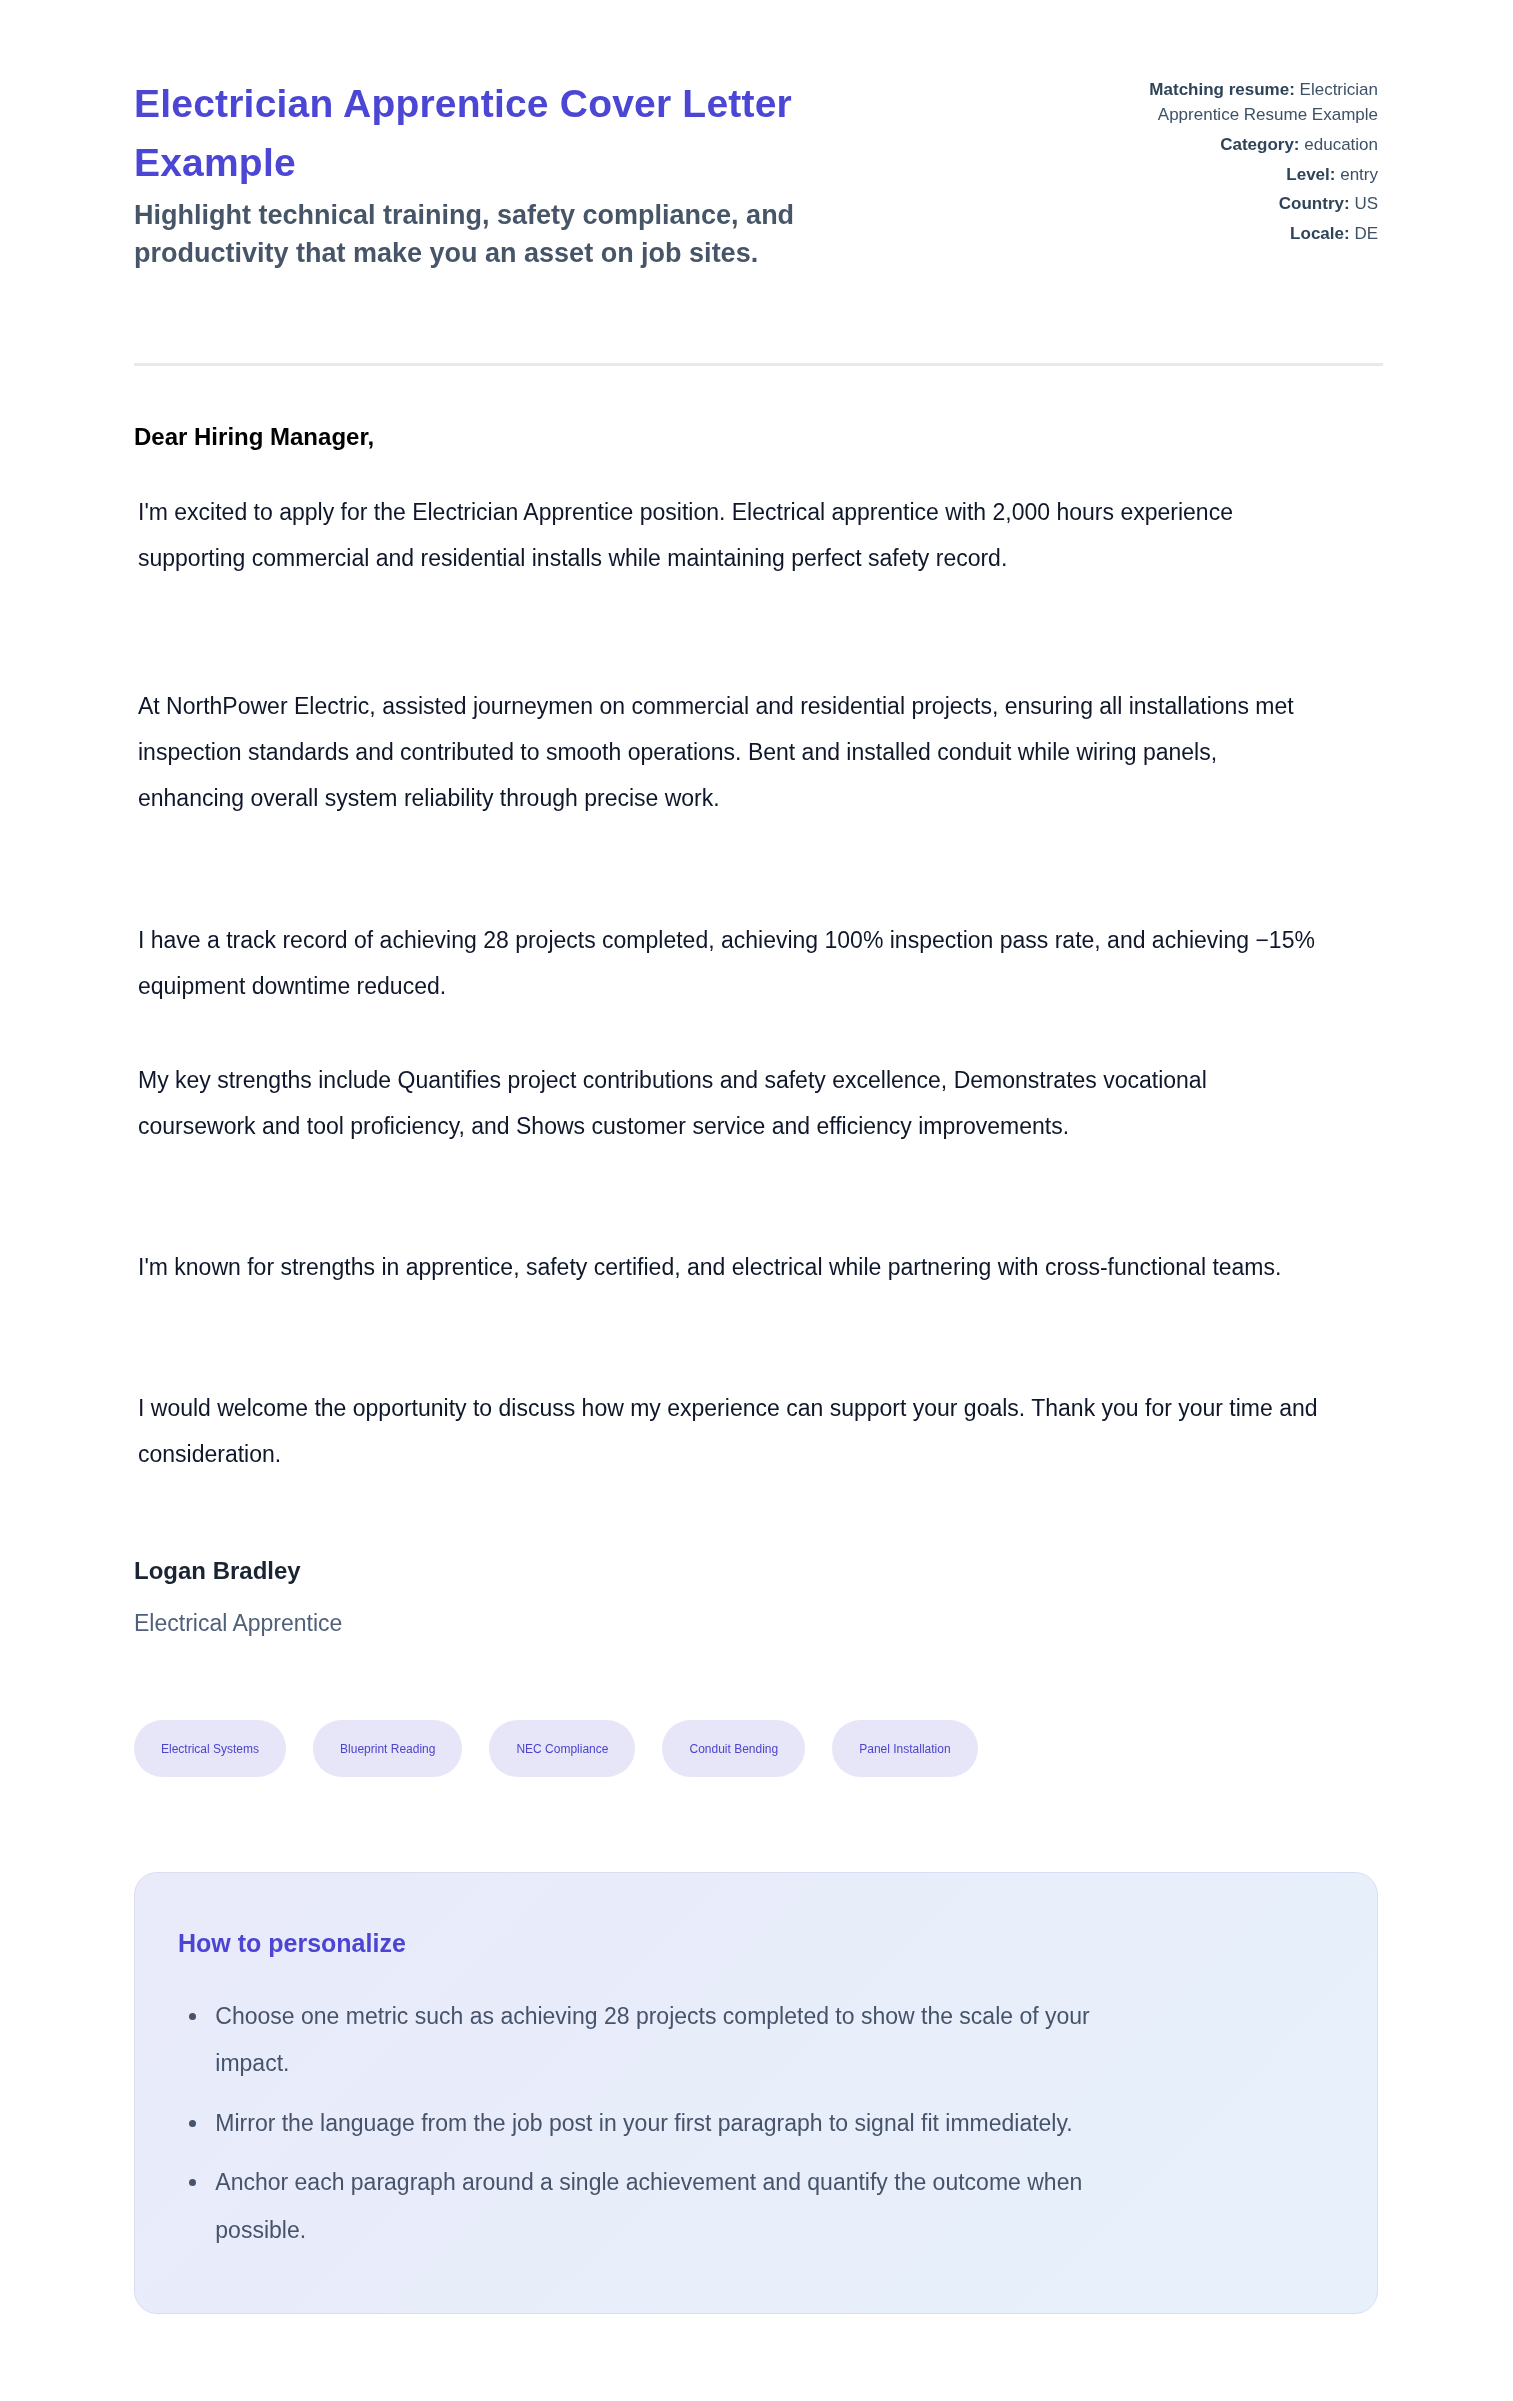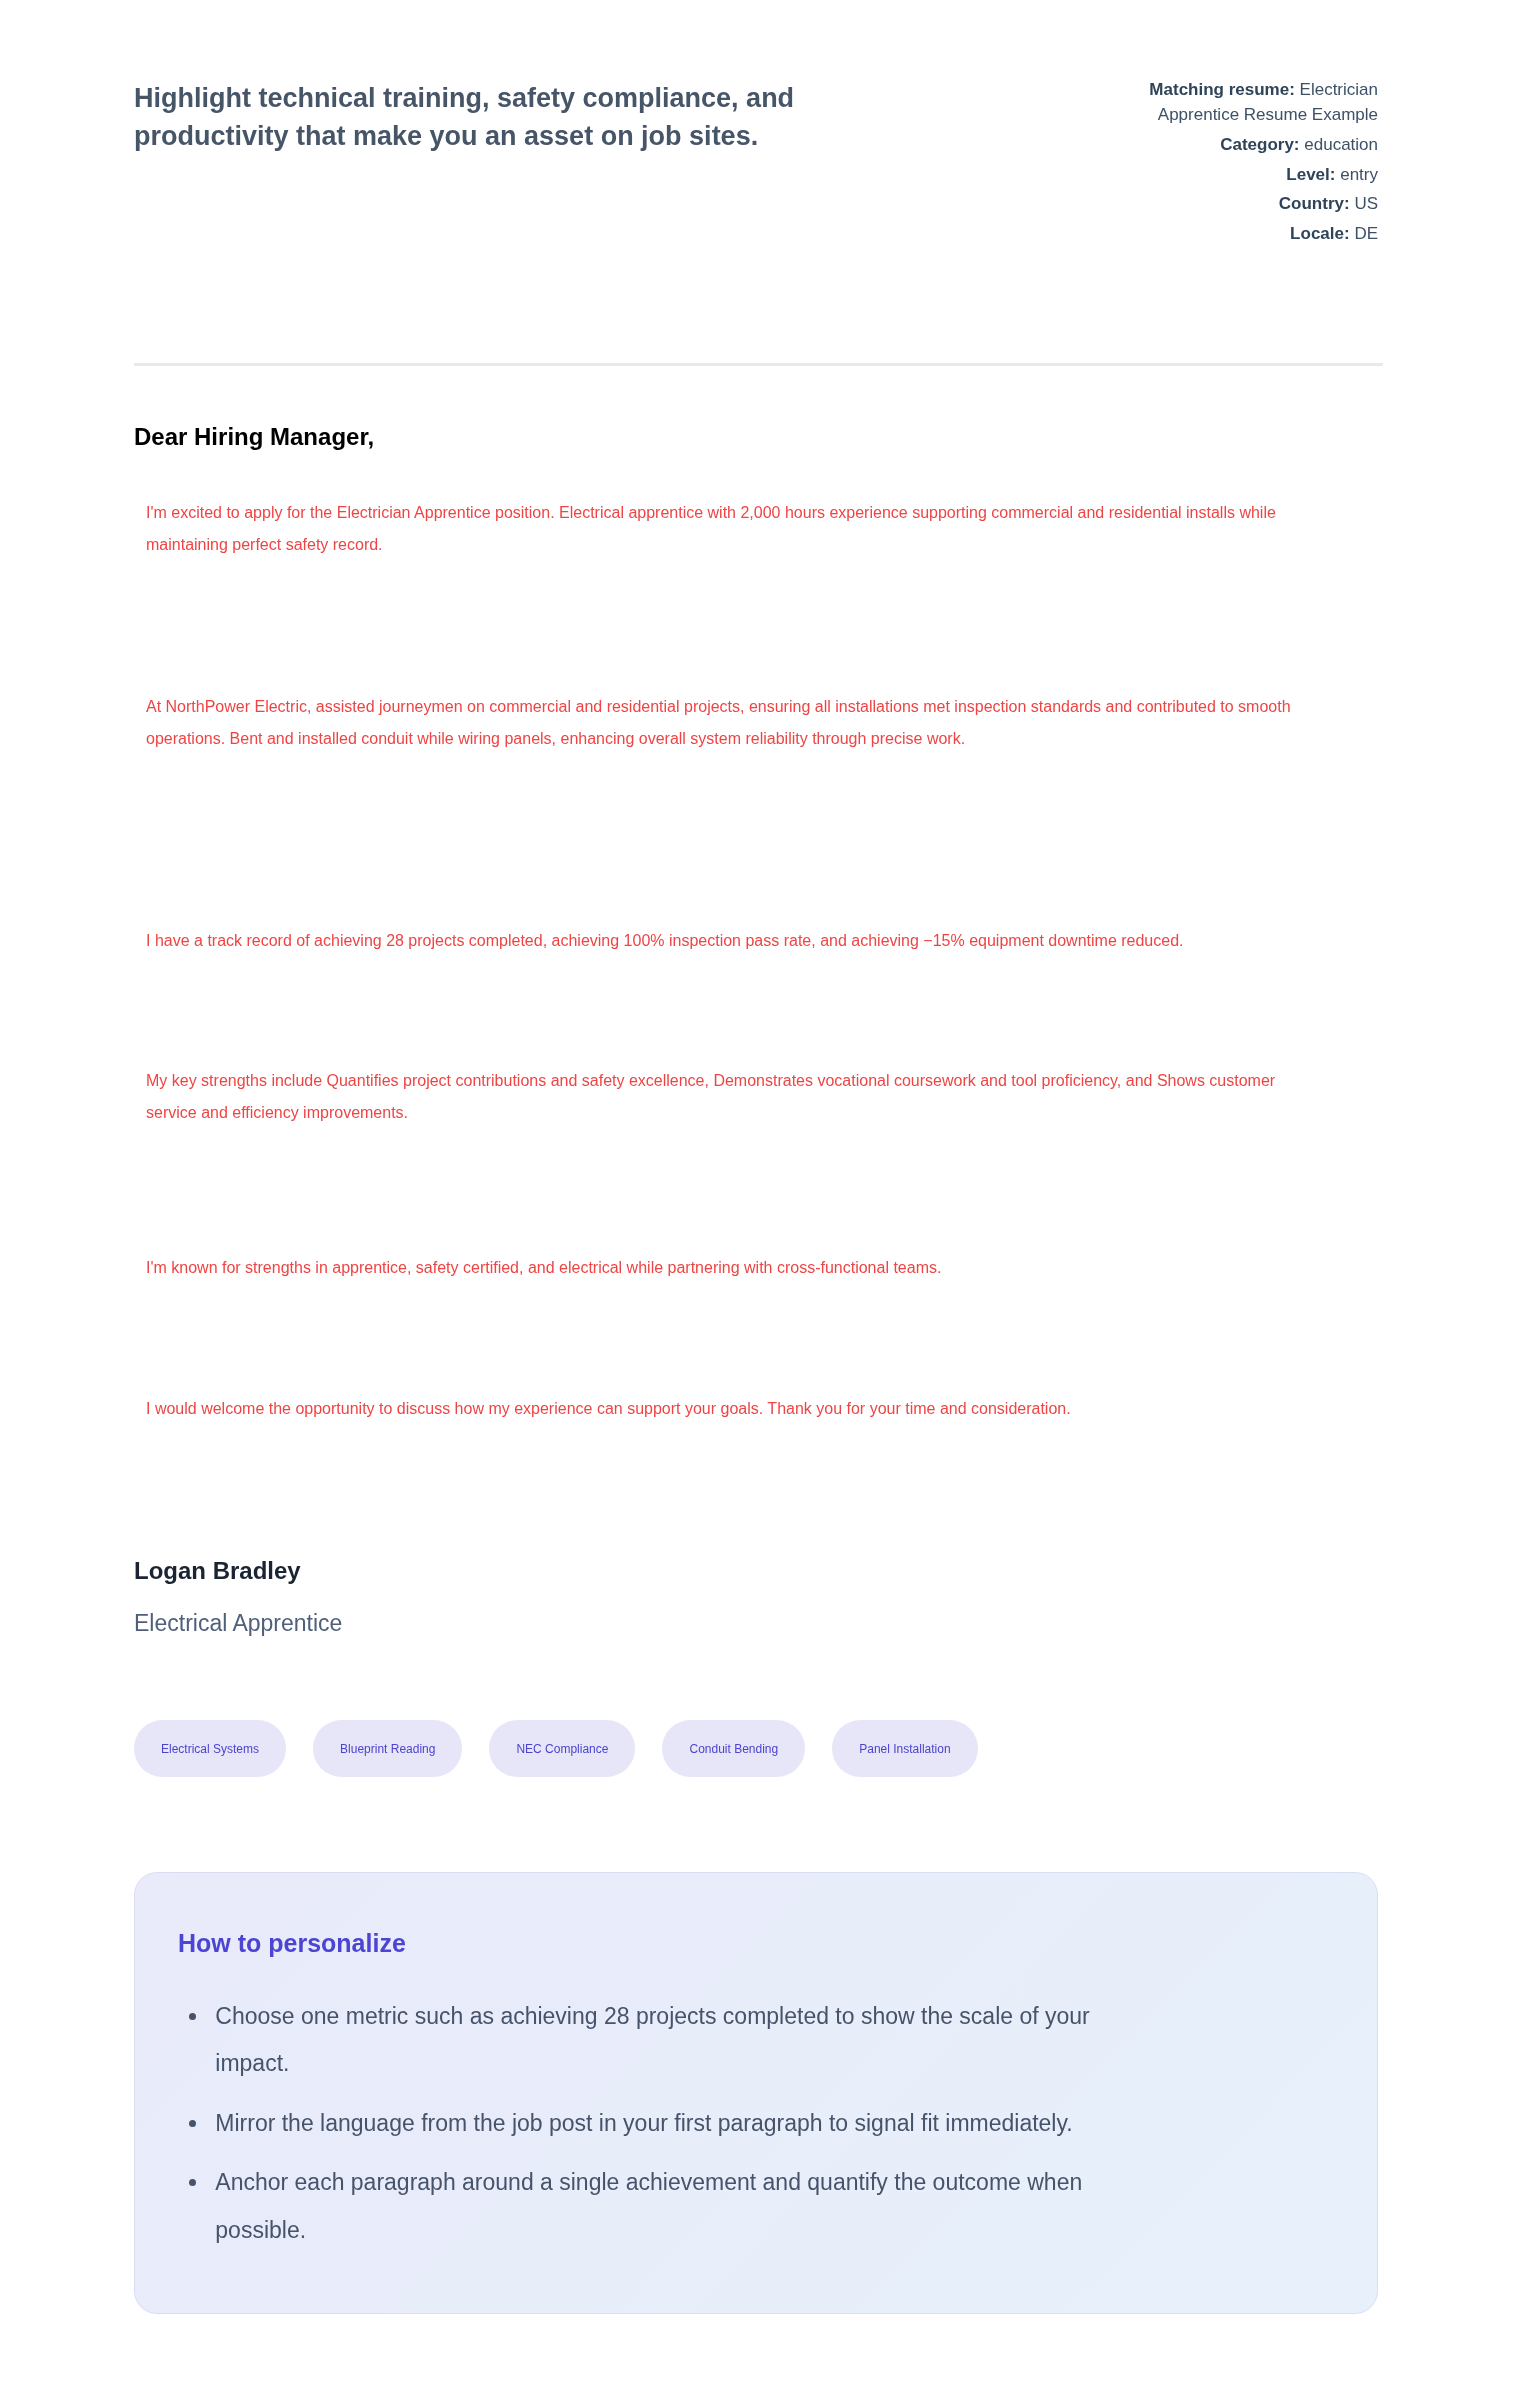--- a/index.html
+++ b/index.html
@@ -70,24 +70,24 @@
     margin: 0;
     font-size: 24px;
     line-height: 1.5;
     font-weight: 700;
     color: #000000;
   }
   .para {
     position: absolute;
     left: 134px;
     width: 1184px;
-    margin: 12px;
-    font-size: 16px;
+    margin: 4px;
+    font-size: 23px;
     line-height: 2.0;
-    color: #ef4444;
+    color: #0f172a;
   }
   .p1 { top: 485px; }
   .p2 { top: 679px; }
   .p3 { top: 913px; }
   .p4 { top: 1053px; }
   .p5 { top: 1240px; }
   .p6 { top: 1381px; }
 
   .sig-name {
     position: absolute;
@@ -164,20 +164,21 @@
     padding-left: 5.3px;
   }
   .tip-list li::marker { color: #46536a; }
 </style>
 </head>
 <body>
 
 <div class="page">
 
   <div class="header-left">
+    <h1 class="page-title">Electrician Apprentice Cover Letter Example</h1>
     <p class="page-subtitle">Highlight technical training, safety compliance, and productivity that make you an asset on job sites.</p>
   </div>
 
   <div class="meta">
     <div class="meta-row"><span class="meta-label">Matching resume:</span> <span class="meta-value">Electrician Apprentice Resume Example</span></div>
     <div class="meta-row"><span class="meta-label">Category:</span> <span class="meta-value">education</span></div>
     <div class="meta-row"><span class="meta-label">Level:</span> <span class="meta-value">entry</span></div>
     <div class="meta-row"><span class="meta-label">Country:</span> <span class="meta-value">US</span></div>
     <div class="meta-row"><span class="meta-label">Locale:</span> <span class="meta-value">DE</span></div>
   </div>

